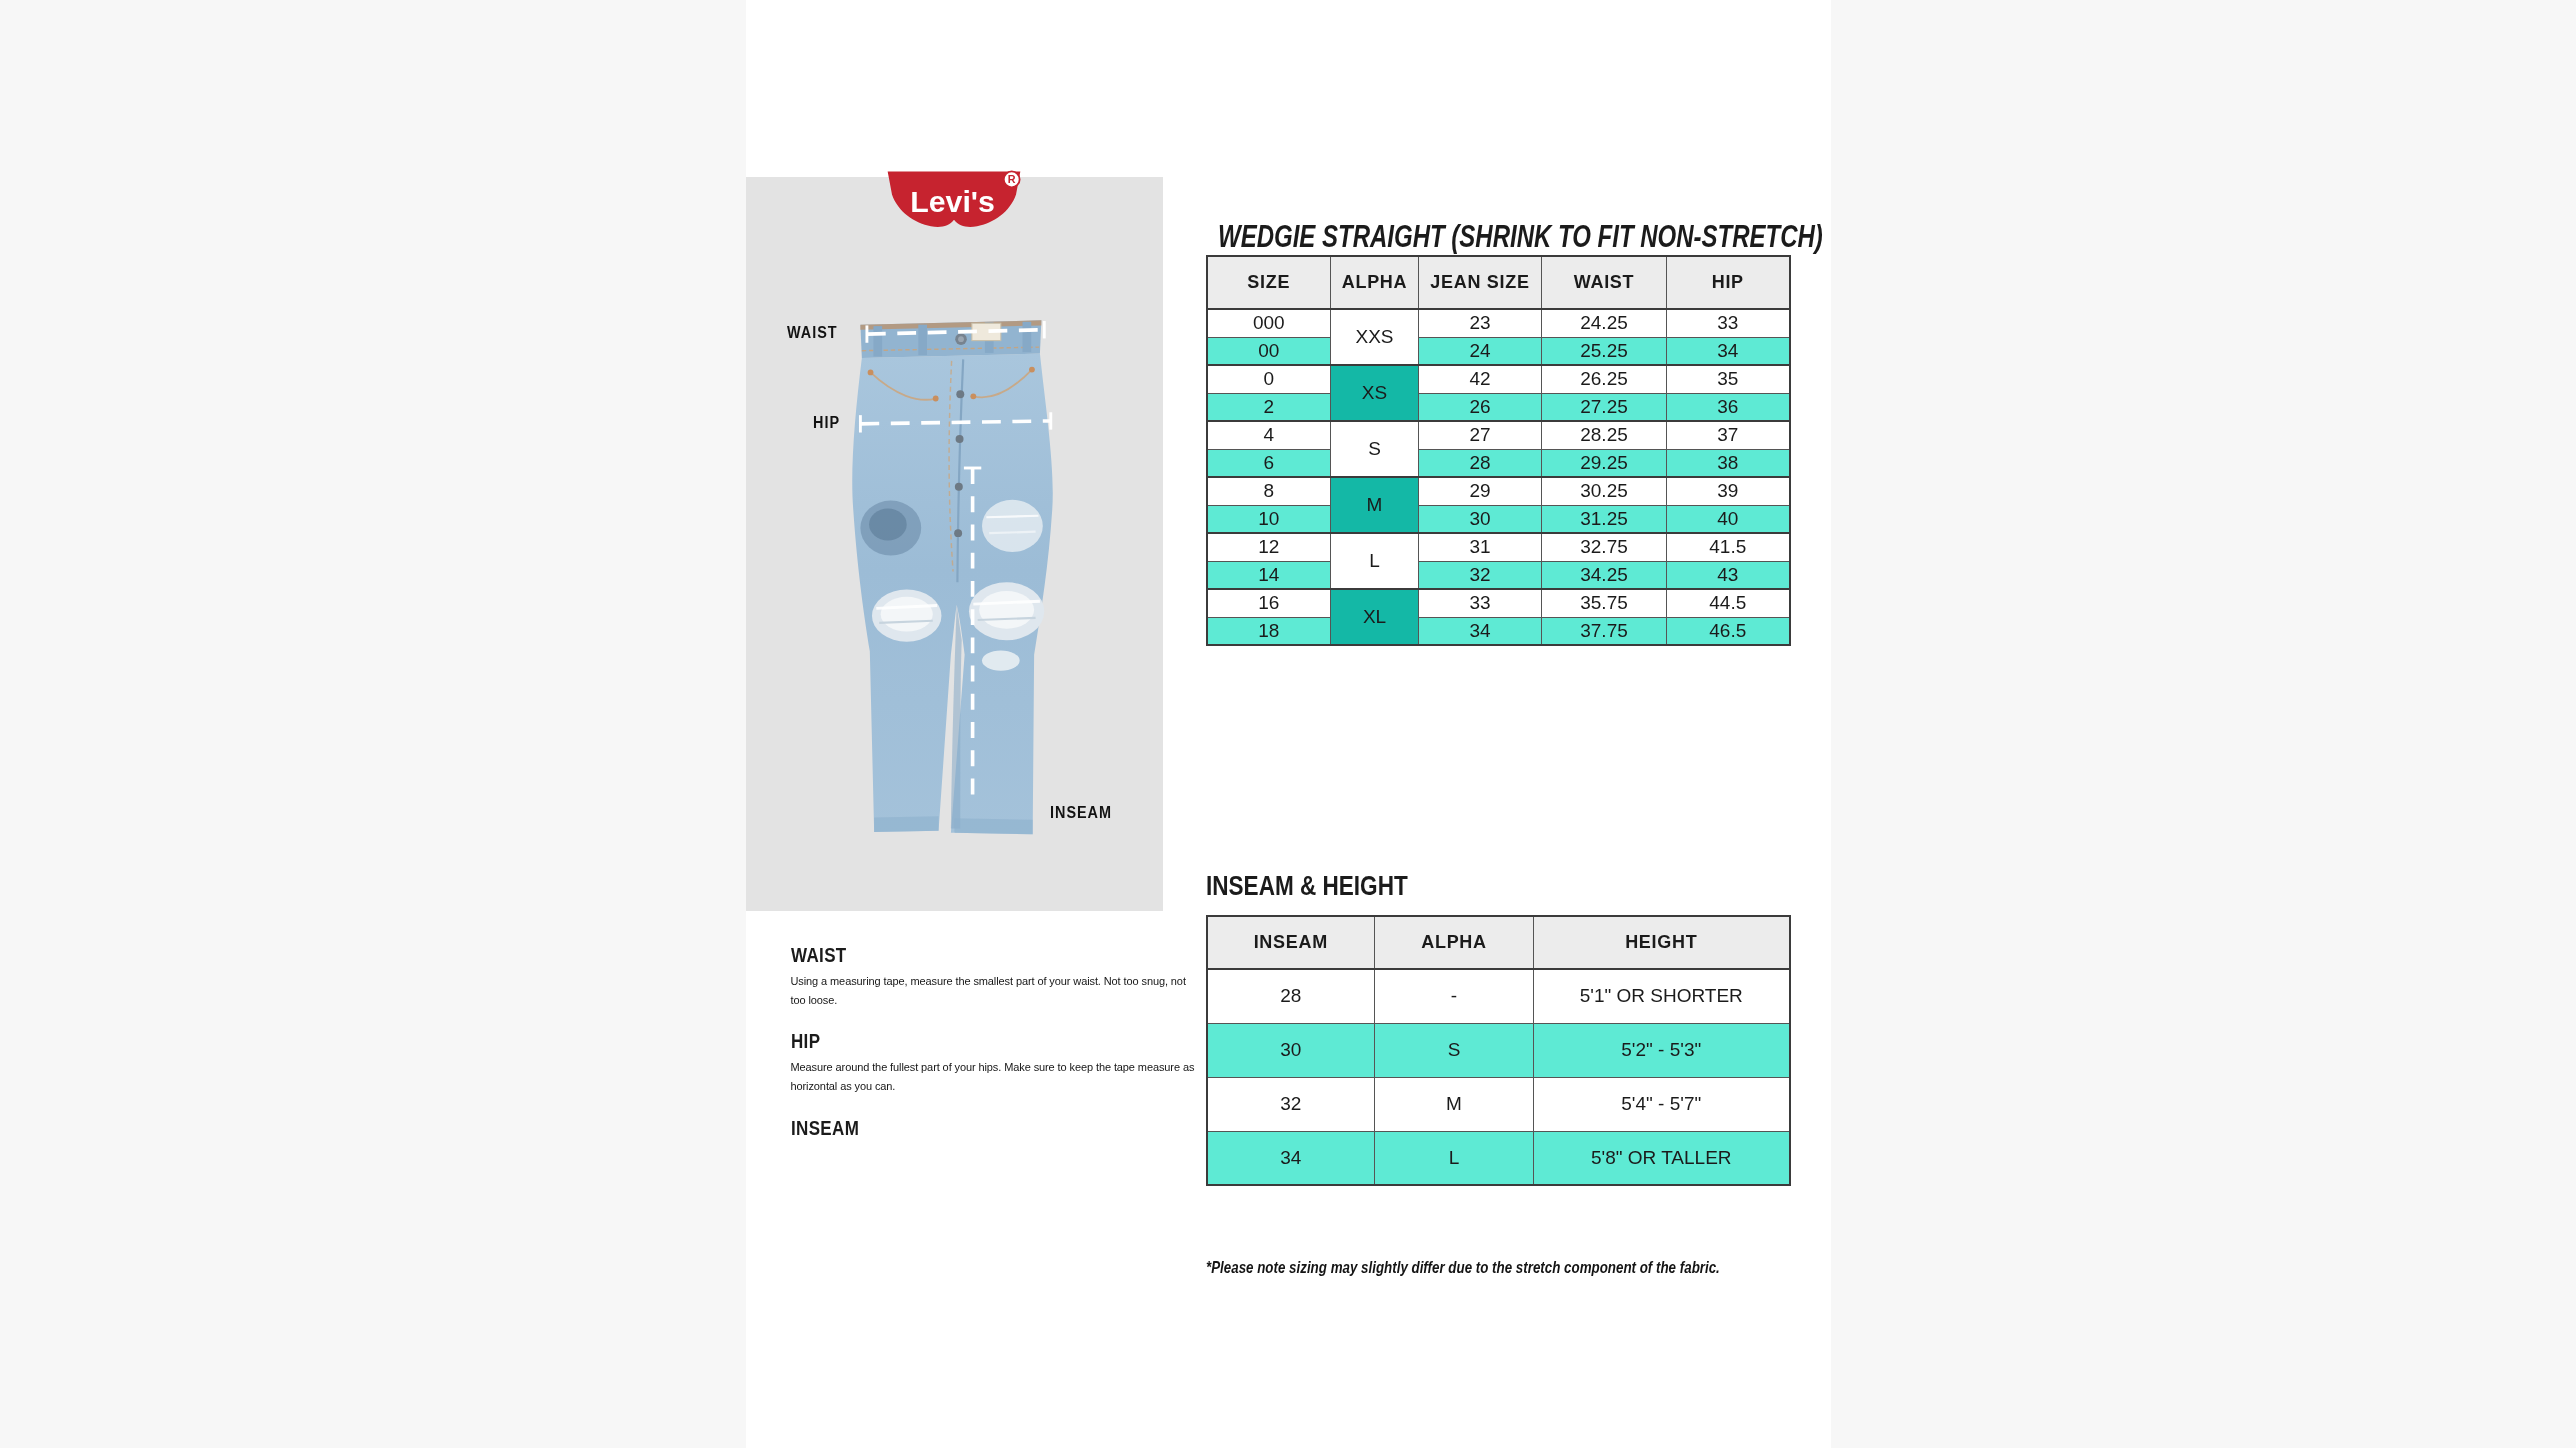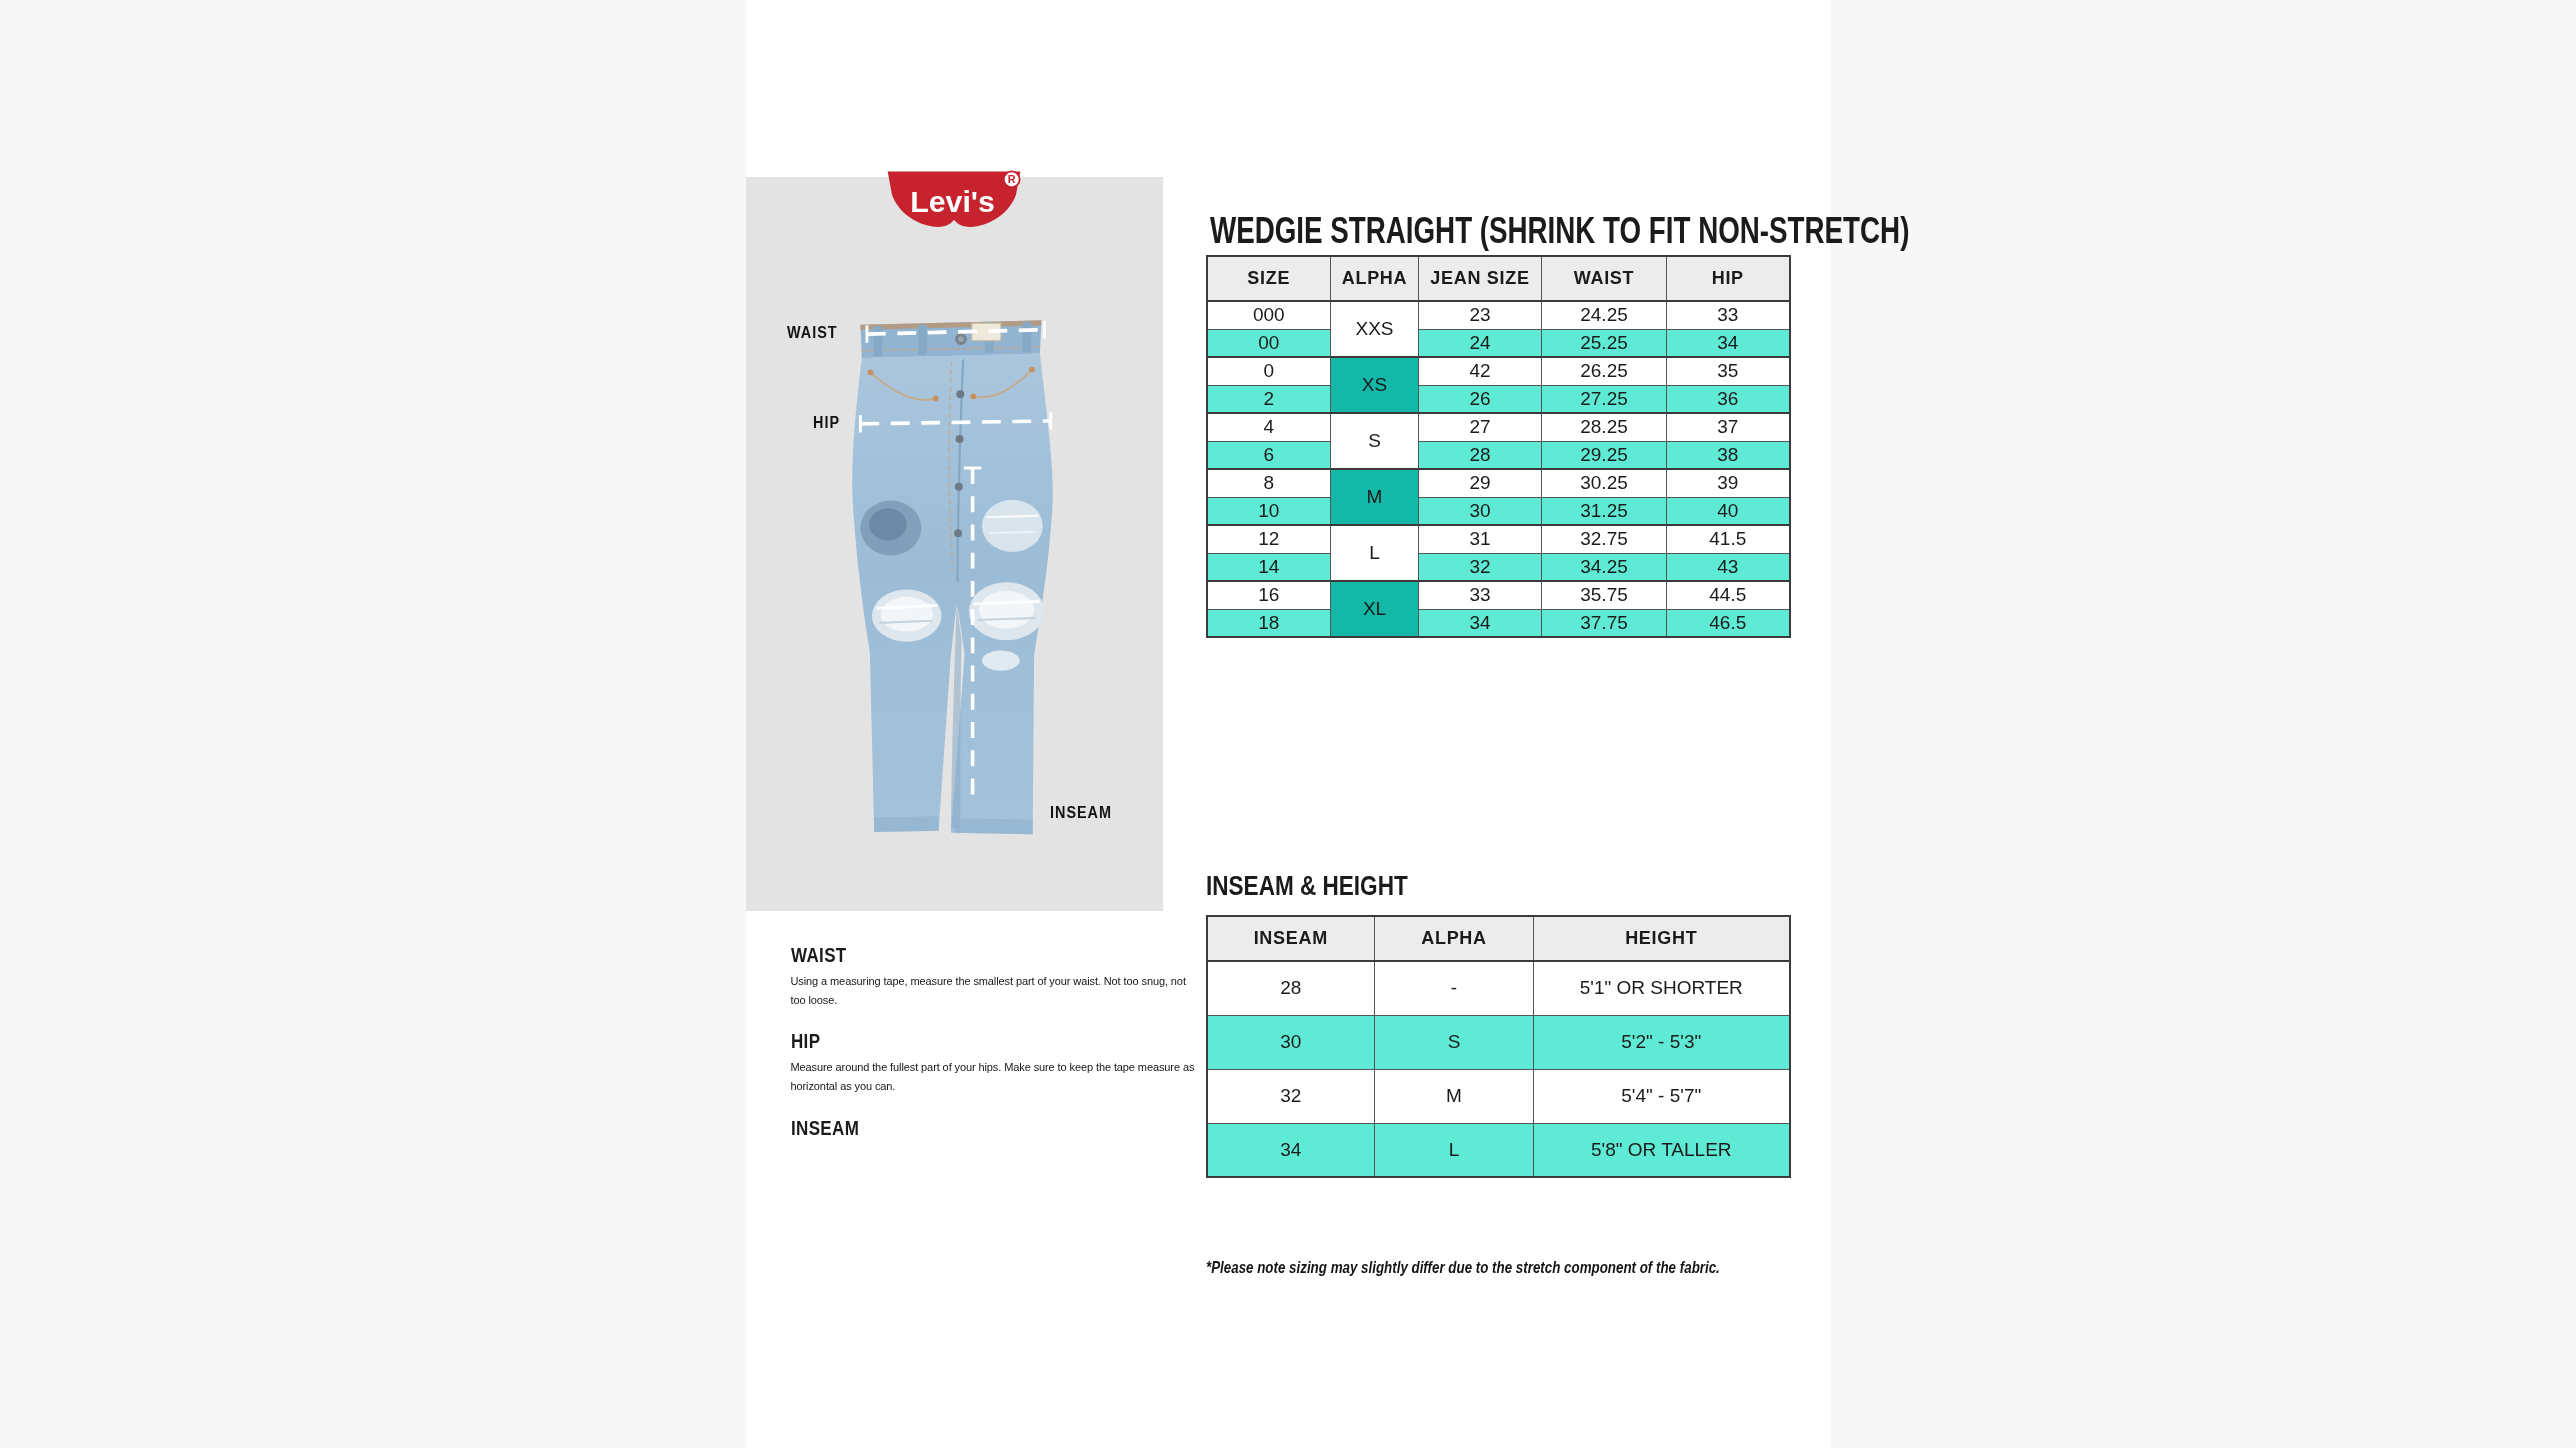--- a/index.html
+++ b/index.html
@@ -11,30 +11,30 @@
   .logo{position:absolute;left:50%;top:-7.2px;transform:translateX(-50%);}
   .jeans{position:absolute;left:0;top:0;width:417px;height:734px;}
   .mlabel{position:absolute;font-weight:bold;font-size:16px;letter-spacing:1.1px;color:#121212;
     transform:scaleX(.9);transform-origin:0 0;white-space:nowrap;}
 
   
   .guide{position:absolute;left:45px;top:943px;width:405px;}
   .guide h4{margin:0 0 4.3px 0;font-size:20px;line-height:24.6px;letter-spacing:0.4px;}
   .guide h4 span{display:inline-block;transform:scaleX(.85);transform-origin:0 0;}
   .guide p{margin:0 0 19.5px 0;font-size:11px;line-height:19px;letter-spacing:-0.1px;color:#161616;}
-  .title{position:absolute;left:460px;top:206px;margin:4px;font-size:37px;white-space:nowrap;}
+  .title{position:absolute;left:460px;top:206px;margin:12px;font-size:32px;white-space:nowrap;font-style:italic;}
   .cond{display:inline-block;transform:scaleX(.75);transform-origin:0 50%;font-weight:bold;}
   .ih-title{position:absolute;left:460px;top:870px;margin:0;font-size:27.5px;white-space:nowrap;text-align:right;}
   .ih-title .cond{transform:scaleX(.82);}
 
   table.tbl{position:absolute;left:460px;border-collapse:collapse;table-layout:fixed;
     background:#fff;border:2.2px solid #3b3b3b;}
   .tbl th,.tbl td{border:1.4px solid #555;text-align:center;vertical-align:middle;
     padding:0;font-size:19px;color:#1b1b1b;}
-  .tbl thead tr{height:45px;}
+  .tbl thead tr{height:53px;}
   .tbl thead th{background:#ececec;font-weight:bold;font-size:18px;letter-spacing:0.7px;
     border-bottom:2.2px solid #3b3b3b;}
   .main{top:255px;width:584px;}
   .main tbody tr{height:28px;}
   .ih{top:915px;width:584px;}
   .ih tbody tr{height:54px;}
   tr.grp td{border-top:2.2px solid #3b3b3b;}
   tr.shade td{background:#5eead4;}
   td.ashade{background:#14b8a6;}
 

